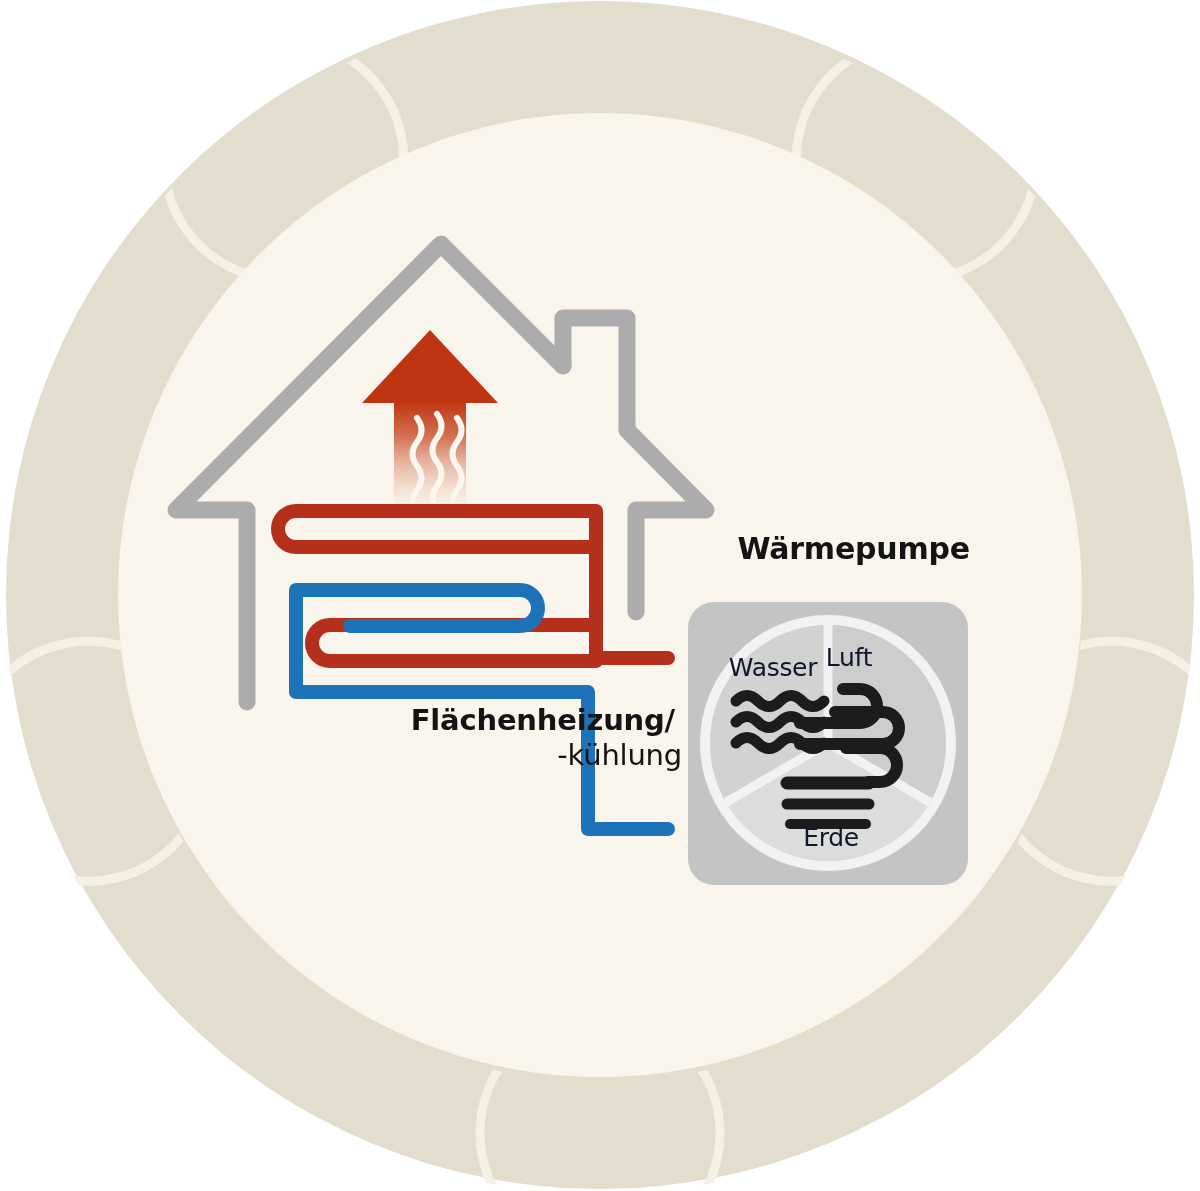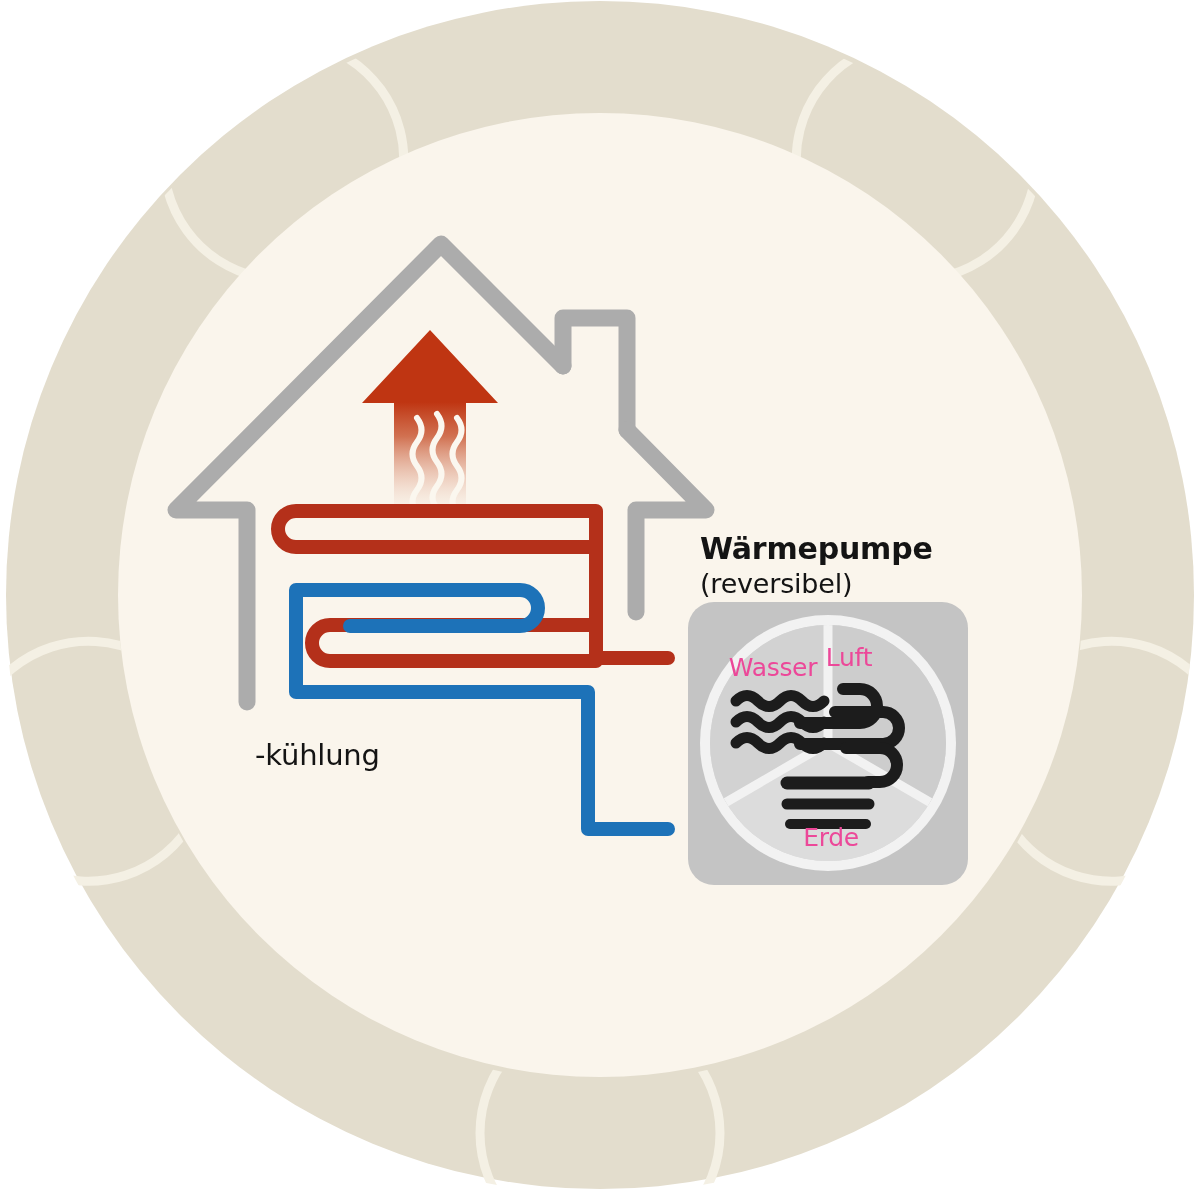--- a/index.html
+++ b/index.html
@@ -21,21 +21,21 @@
   }
   #scene {
     position: absolute;
     inset: 0;
     width: 1200px;
     height: 1191px;
     display: block;
   }
   .lbl {
     position: absolute;
-    text-align: left;
+    text-align: right;
     color: #141414;
     line-height: 1.06;
     white-space: nowrap;
   }
   #hp-title {
     left: 700px;
     top: 533px;
     width: 270px;
     font-size: 30px;
     font-weight: bold;
@@ -51,31 +51,31 @@
   }
   #fl-title {
     left: 255px;
     top: 705px;
     width: 420px;
     font-size: 29px;
     font-weight: bold;
     letter-spacing: -0.2px;
   }
   #fl-sub {
-    left: 255px;
+    left: 262px;
     top: 740px;
     width: 420px;
     font-size: 29px;
     font-weight: normal;
     letter-spacing: -0.2px;
   }
   .seg-lbl {
     position: absolute;
     text-align: center;
-    color: #ec4899;
+    color: #0f172a;
     font-size: 25px;
     font-weight: normal;
     white-space: nowrap;
     letter-spacing: -0.3px;
   }
   #lbl-wasser { left: 713px; top: 653px; width: 120px; }
   #lbl-luft   { left: 794px; top: 643px; width: 110px; }
   #lbl-erde   { left: 776px; top: 823px; width: 110px; }
 </style>
 </head>
@@ -219,22 +219,22 @@
       <g stroke="#1c1c1c" stroke-linecap="round" fill="none">
         <line x1="787" y1="783" x2="869" y2="783" stroke-width="13"></line>
         <line x1="787" y1="804" x2="869" y2="804" stroke-width="11"></line>
         <line x1="790" y1="824" x2="866" y2="824" stroke-width="10"></line>
       </g>
     </g>
   </svg>
 
   <div class="lbl" id="hp-title">Wärmepumpe</div>
 
-  <div class="lbl" id="hp-sub">(reversibel)</div>
-
+
+  <div class="lbl" id="fl-title">Flächenheizung/</div>
 
   <div class="lbl" id="fl-sub">-kühlung</div>
 
   <div class="seg-lbl" id="lbl-wasser">Wasser</div>
 
   <div class="seg-lbl" id="lbl-luft">Luft</div>
 
   <div class="seg-lbl" id="lbl-erde">Erde</div>
 
 </div>

